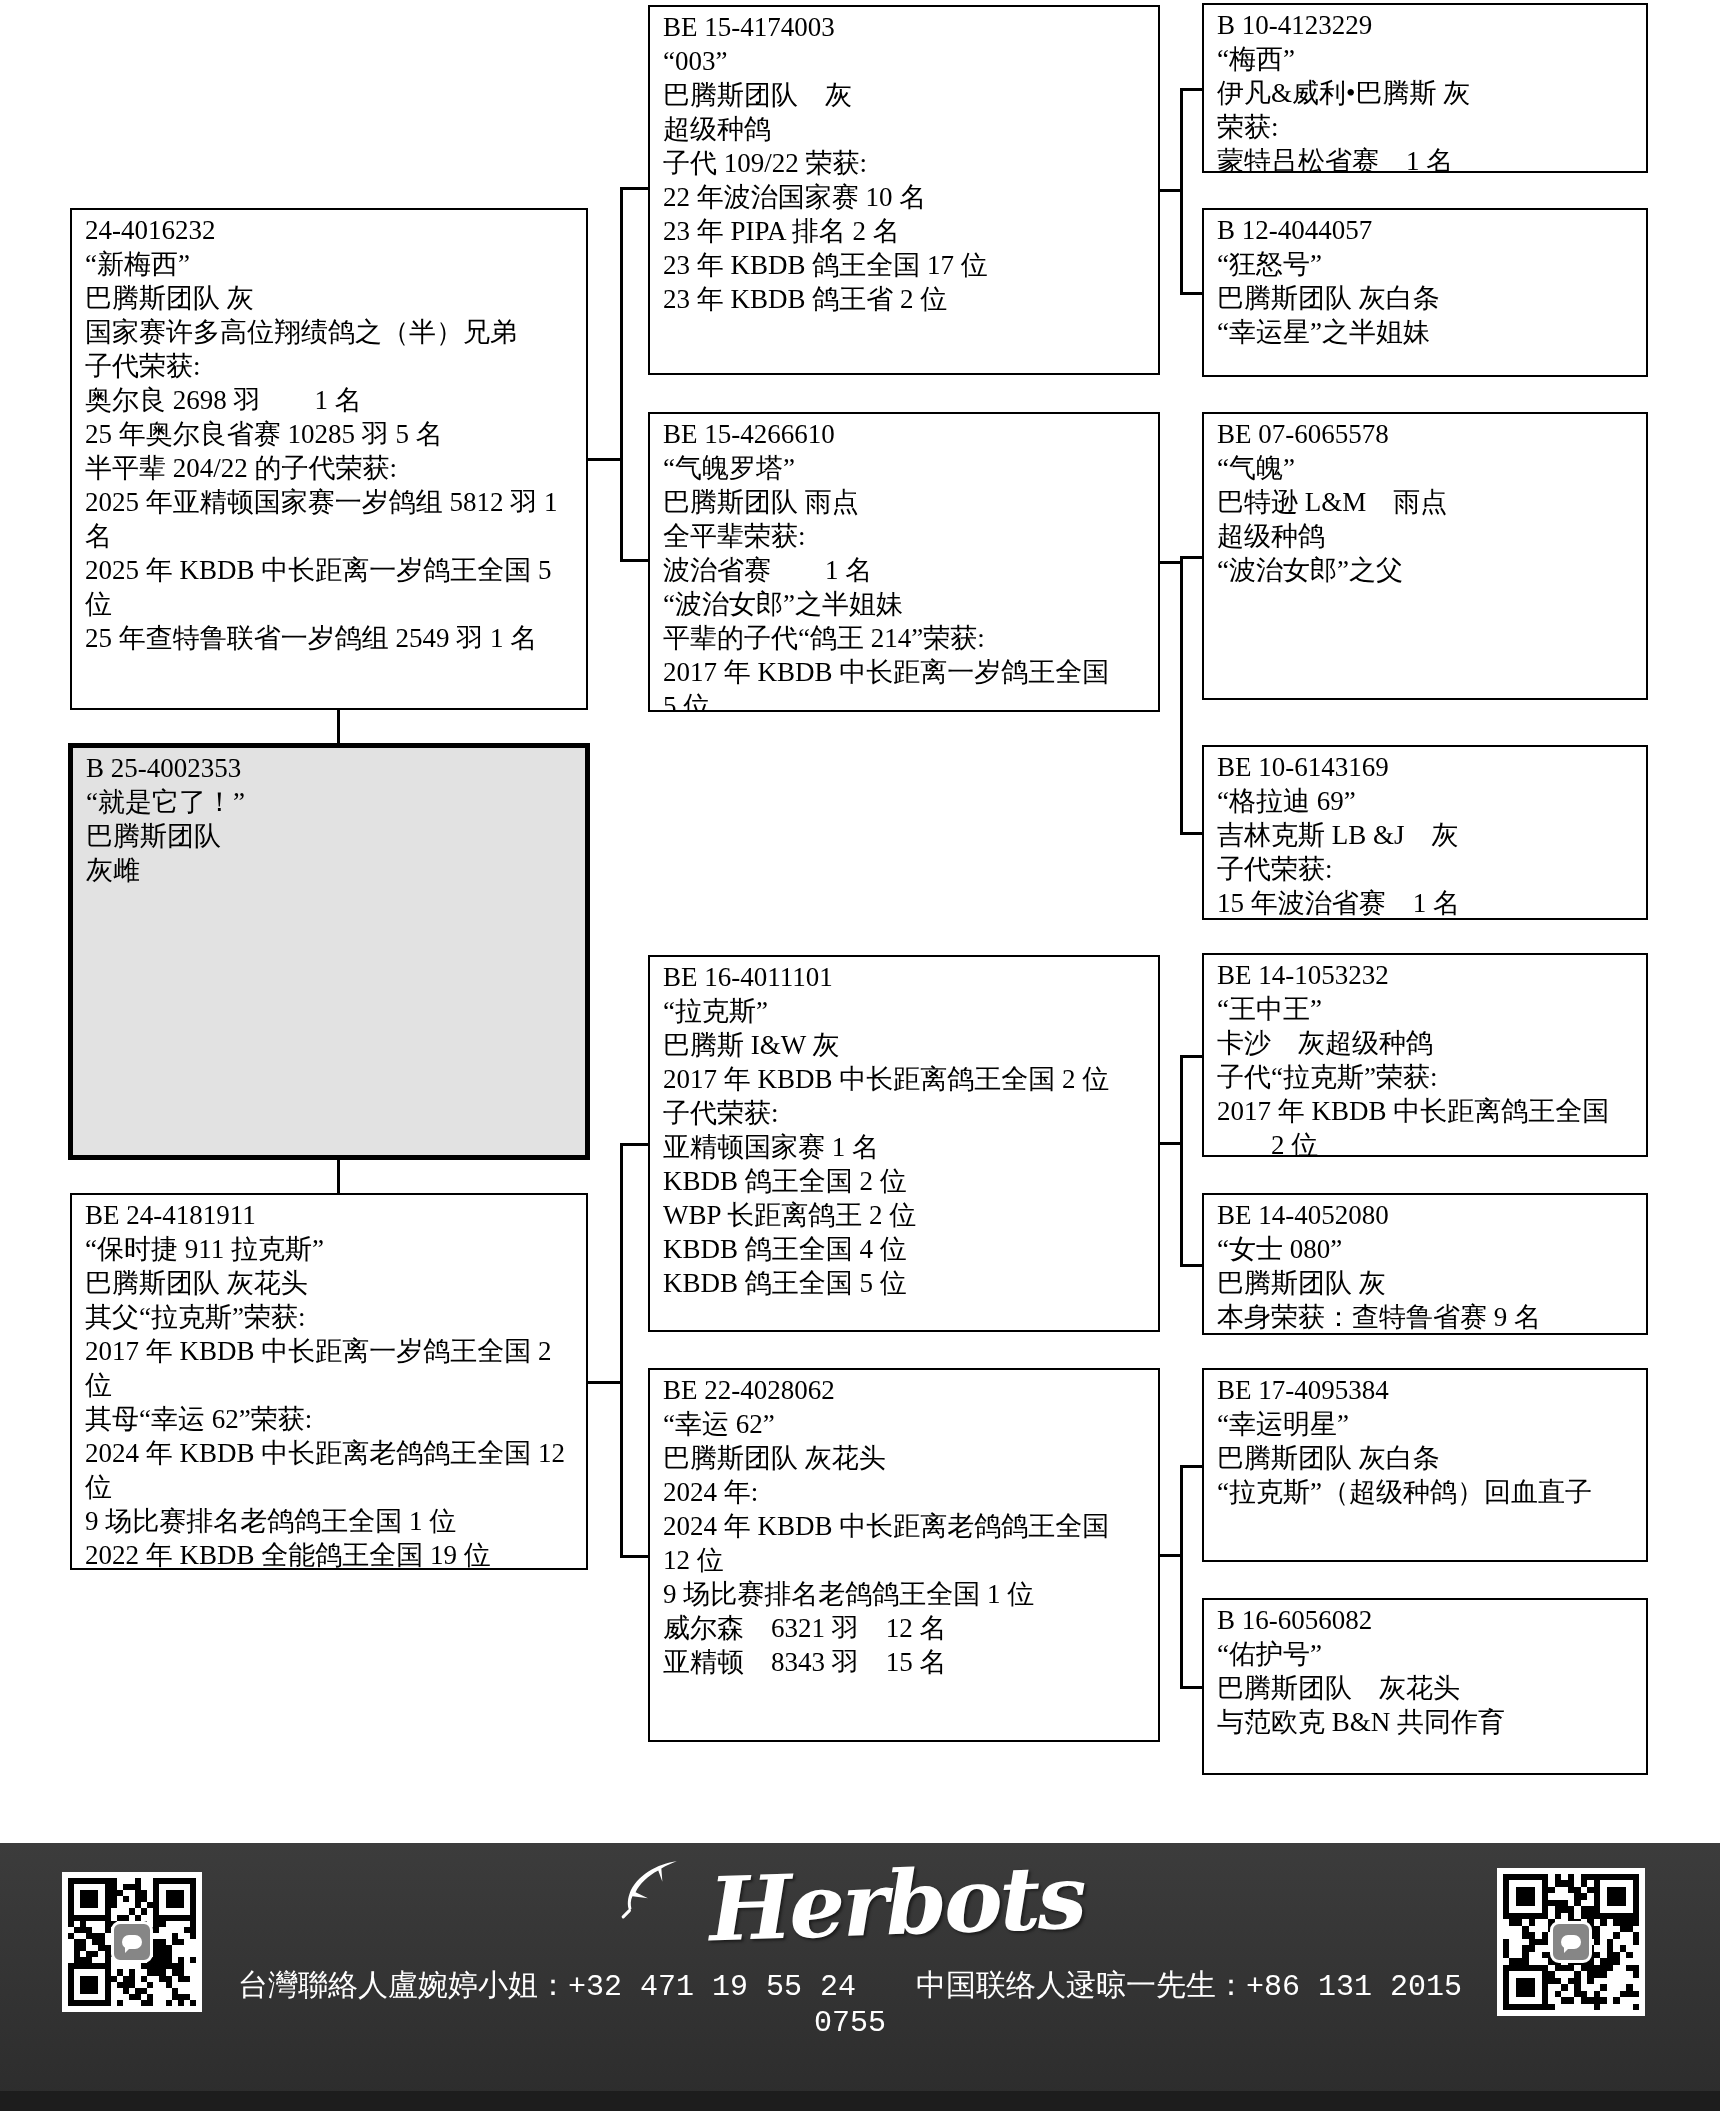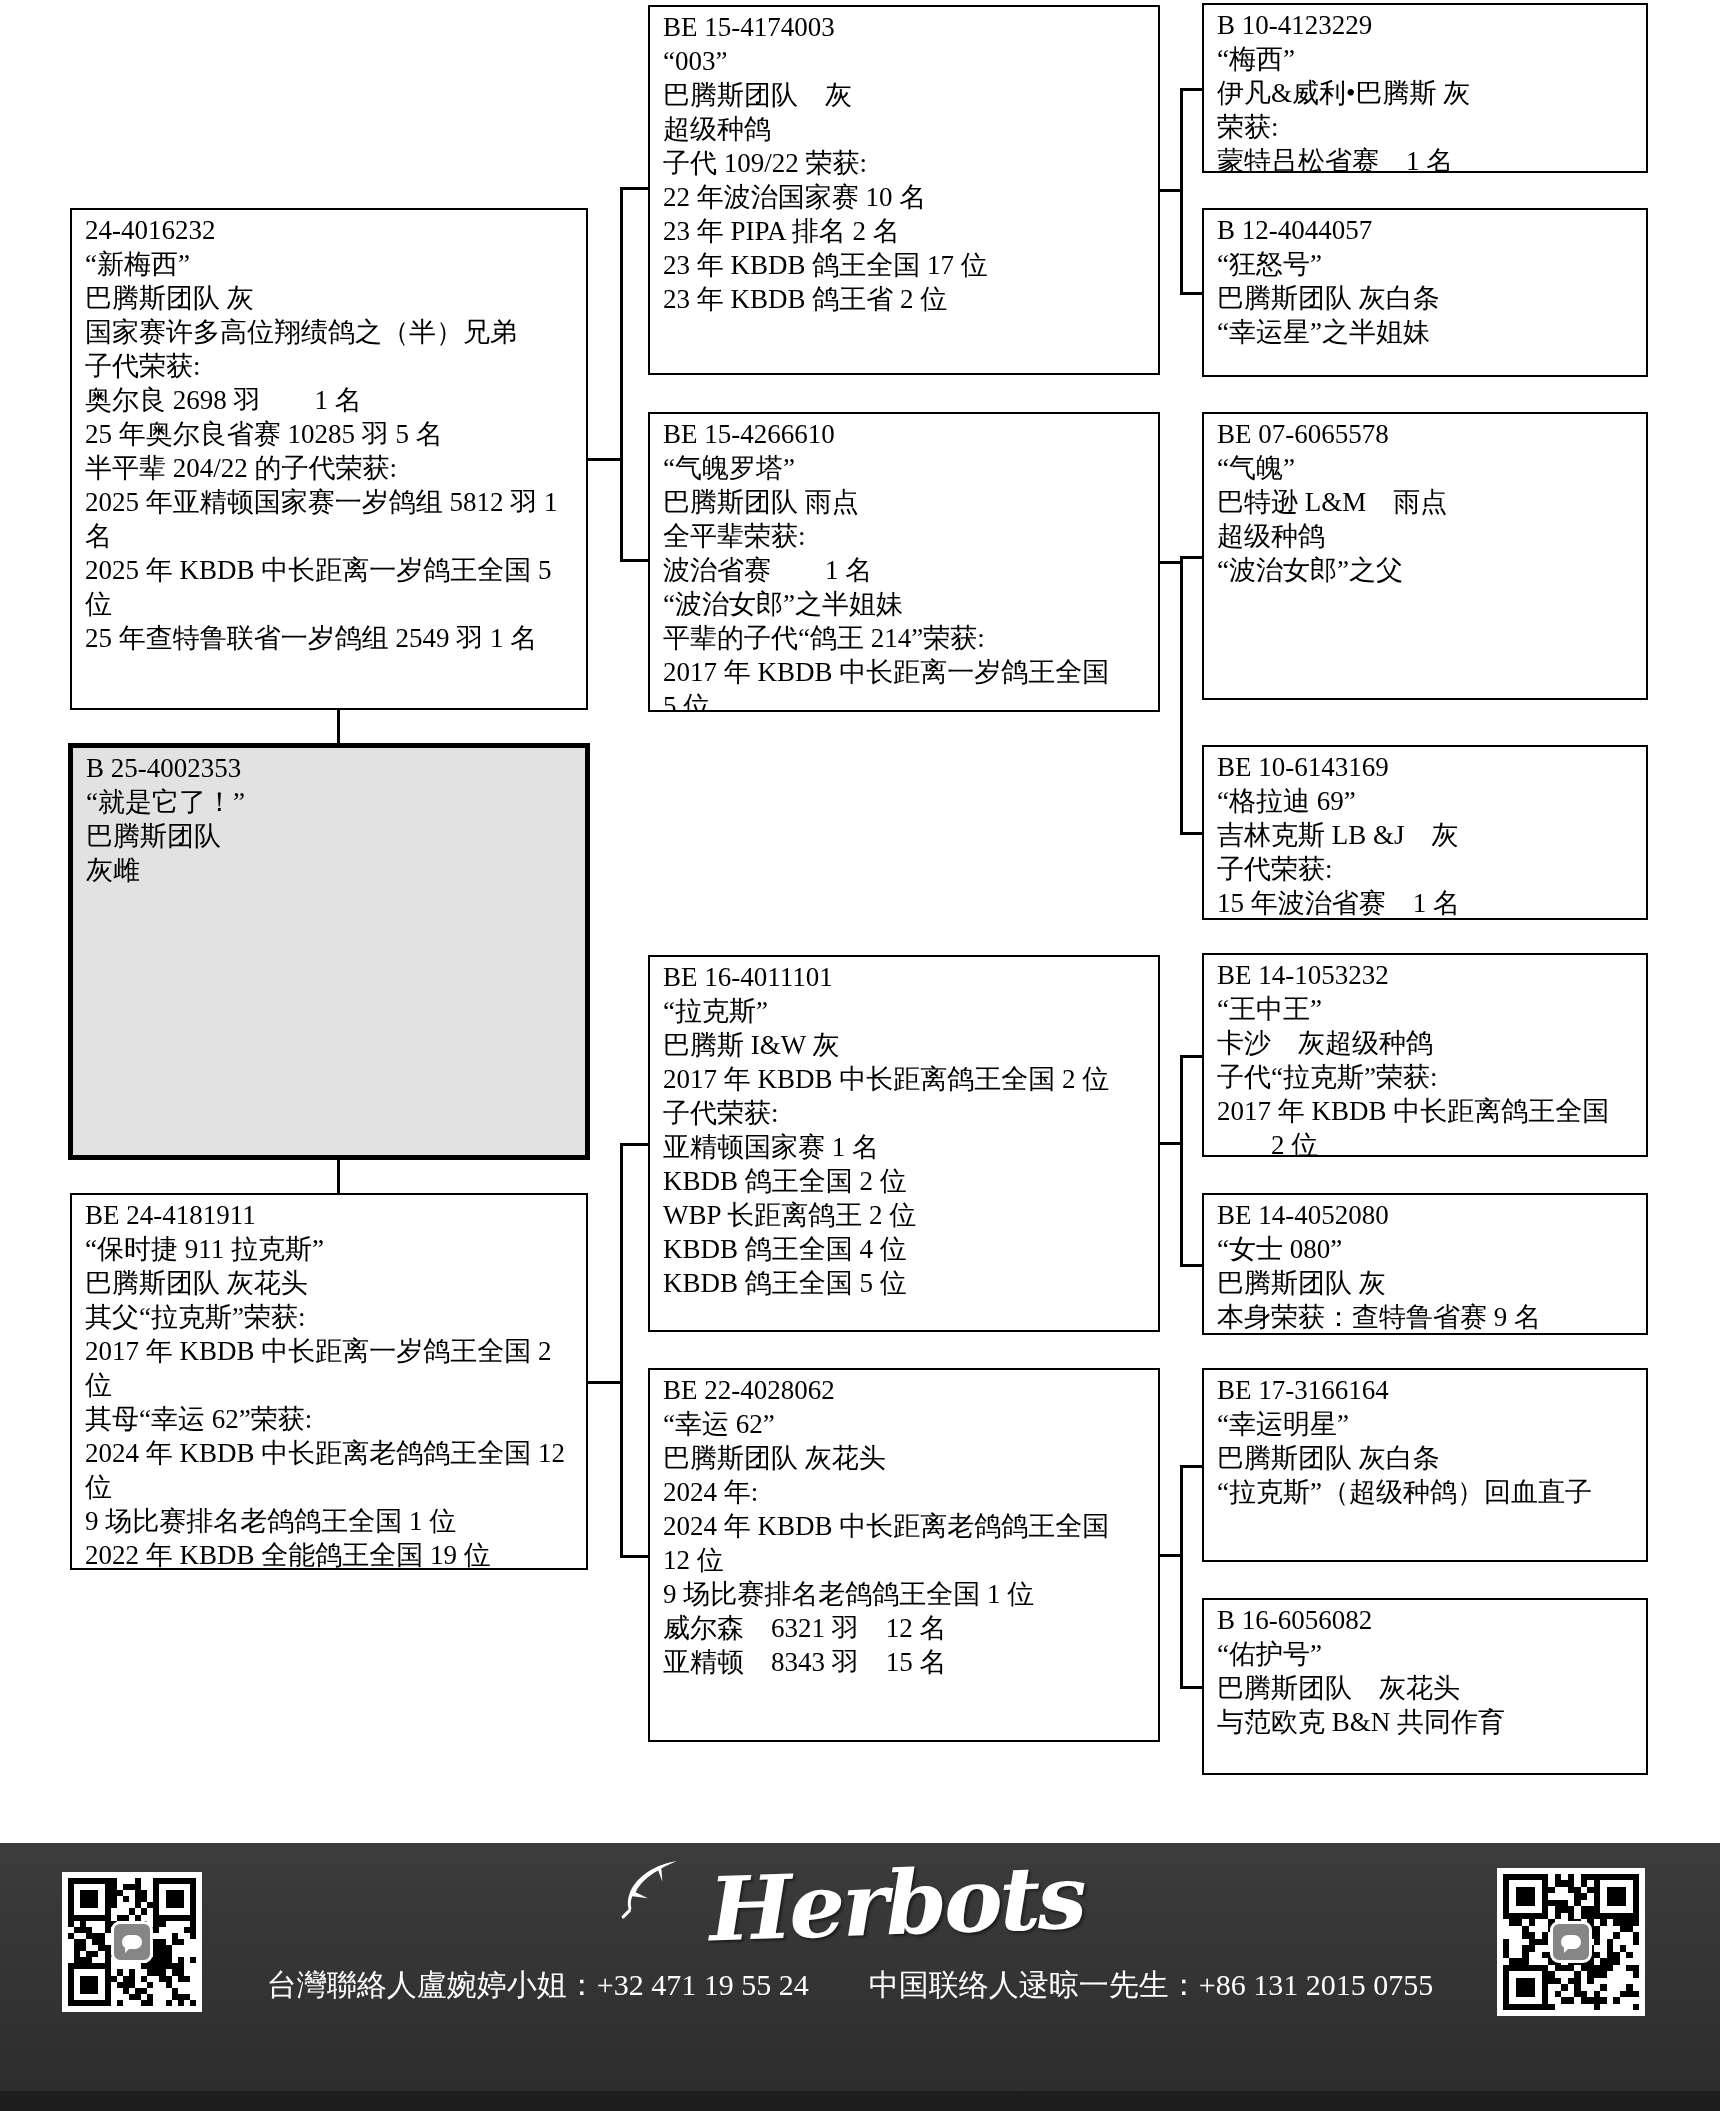--- a/index.html
+++ b/index.html
@@ -44,21 +44,21 @@
                  border-top-color:#fff;border-left-color:#fff;}
   #footer-center{position:absolute;left:215px;top:8px;width:1270px;text-align:center;}
   #logo-row{display:flex;align-items:center;justify-content:center;gap:26px;height:104px;}
   #logo-text{font-family:"DejaVu Serif","Liberation Serif",serif;font-style:italic;font-weight:bold;
              font-size:88px;letter-spacing:-3px;transform:rotate(-2deg);text-shadow:2px 2px 3px rgba(0,0,0,.5);}
   #slogan-text{font-size:58px;letter-spacing:10px;font-weight:600;padding-bottom:6px;}
   #url-text{font-family:"Liberation Sans","DejaVu Sans",sans-serif;font-weight:bold;font-size:38px;
             letter-spacing:1px;align-self:flex-end;padding-bottom:14px;}
   #emails-row{font-family:"Liberation Sans","DejaVu Sans",sans-serif;font-weight:bold;font-size:28px;
               margin-top:2px;}
-  #contacts-row{font-size:30px;margin-top:10px;font-family:Liberation Serif, serif;}
+  #contacts-row{font-size:30px;margin-top:10px;font-family:Liberation Mono, monospace;}
   #tagline-row{font-size:38px;font-weight:bold;margin-top:8px;letter-spacing:2px;}
   .feather{width:66px;height:66px;align-self:flex-start;margin-top:4px;}
 </style>
 </head>
 <body>
 
 <div id="page">
 
   <div id="chart">
     <div class="pbox" id="box-f">24-4016232
@@ -144,21 +144,21 @@
     <div class="pbox" id="box-mff">BE 14-1053232
 “王中王”
 卡沙　灰超级种鸽
 子代“拉克斯”荣获:
 2017 年 KBDB 中长距离鸽王全国
 　　2 位</div>
     <div class="pbox" id="box-mfm">BE 14-4052080
 “女士 080”
 巴腾斯团队 灰
 本身荣获：查特鲁省赛 9 名</div>
-    <div class="pbox" id="box-mmf">BE 17-3166164
+    <div class="pbox" id="box-mmf">BE 17-4095384
 “幸运明星”
 巴腾斯团队 灰白条
 “拉克斯”（超级种鸽）回血直子</div>
     <div class="pbox" id="box-mmm">B 16-6056082
 “佑护号”
 巴腾斯团队　灰花头
 与范欧克 B&amp;N 共同作育</div>
     <div id="lines">
         <div class="cline" style="left: 337px; top: 710px; width: 3px; height: 35px;"></div>
         <div class="cline" style="left: 337px; top: 1158px; width: 3px; height: 37px;"></div>

